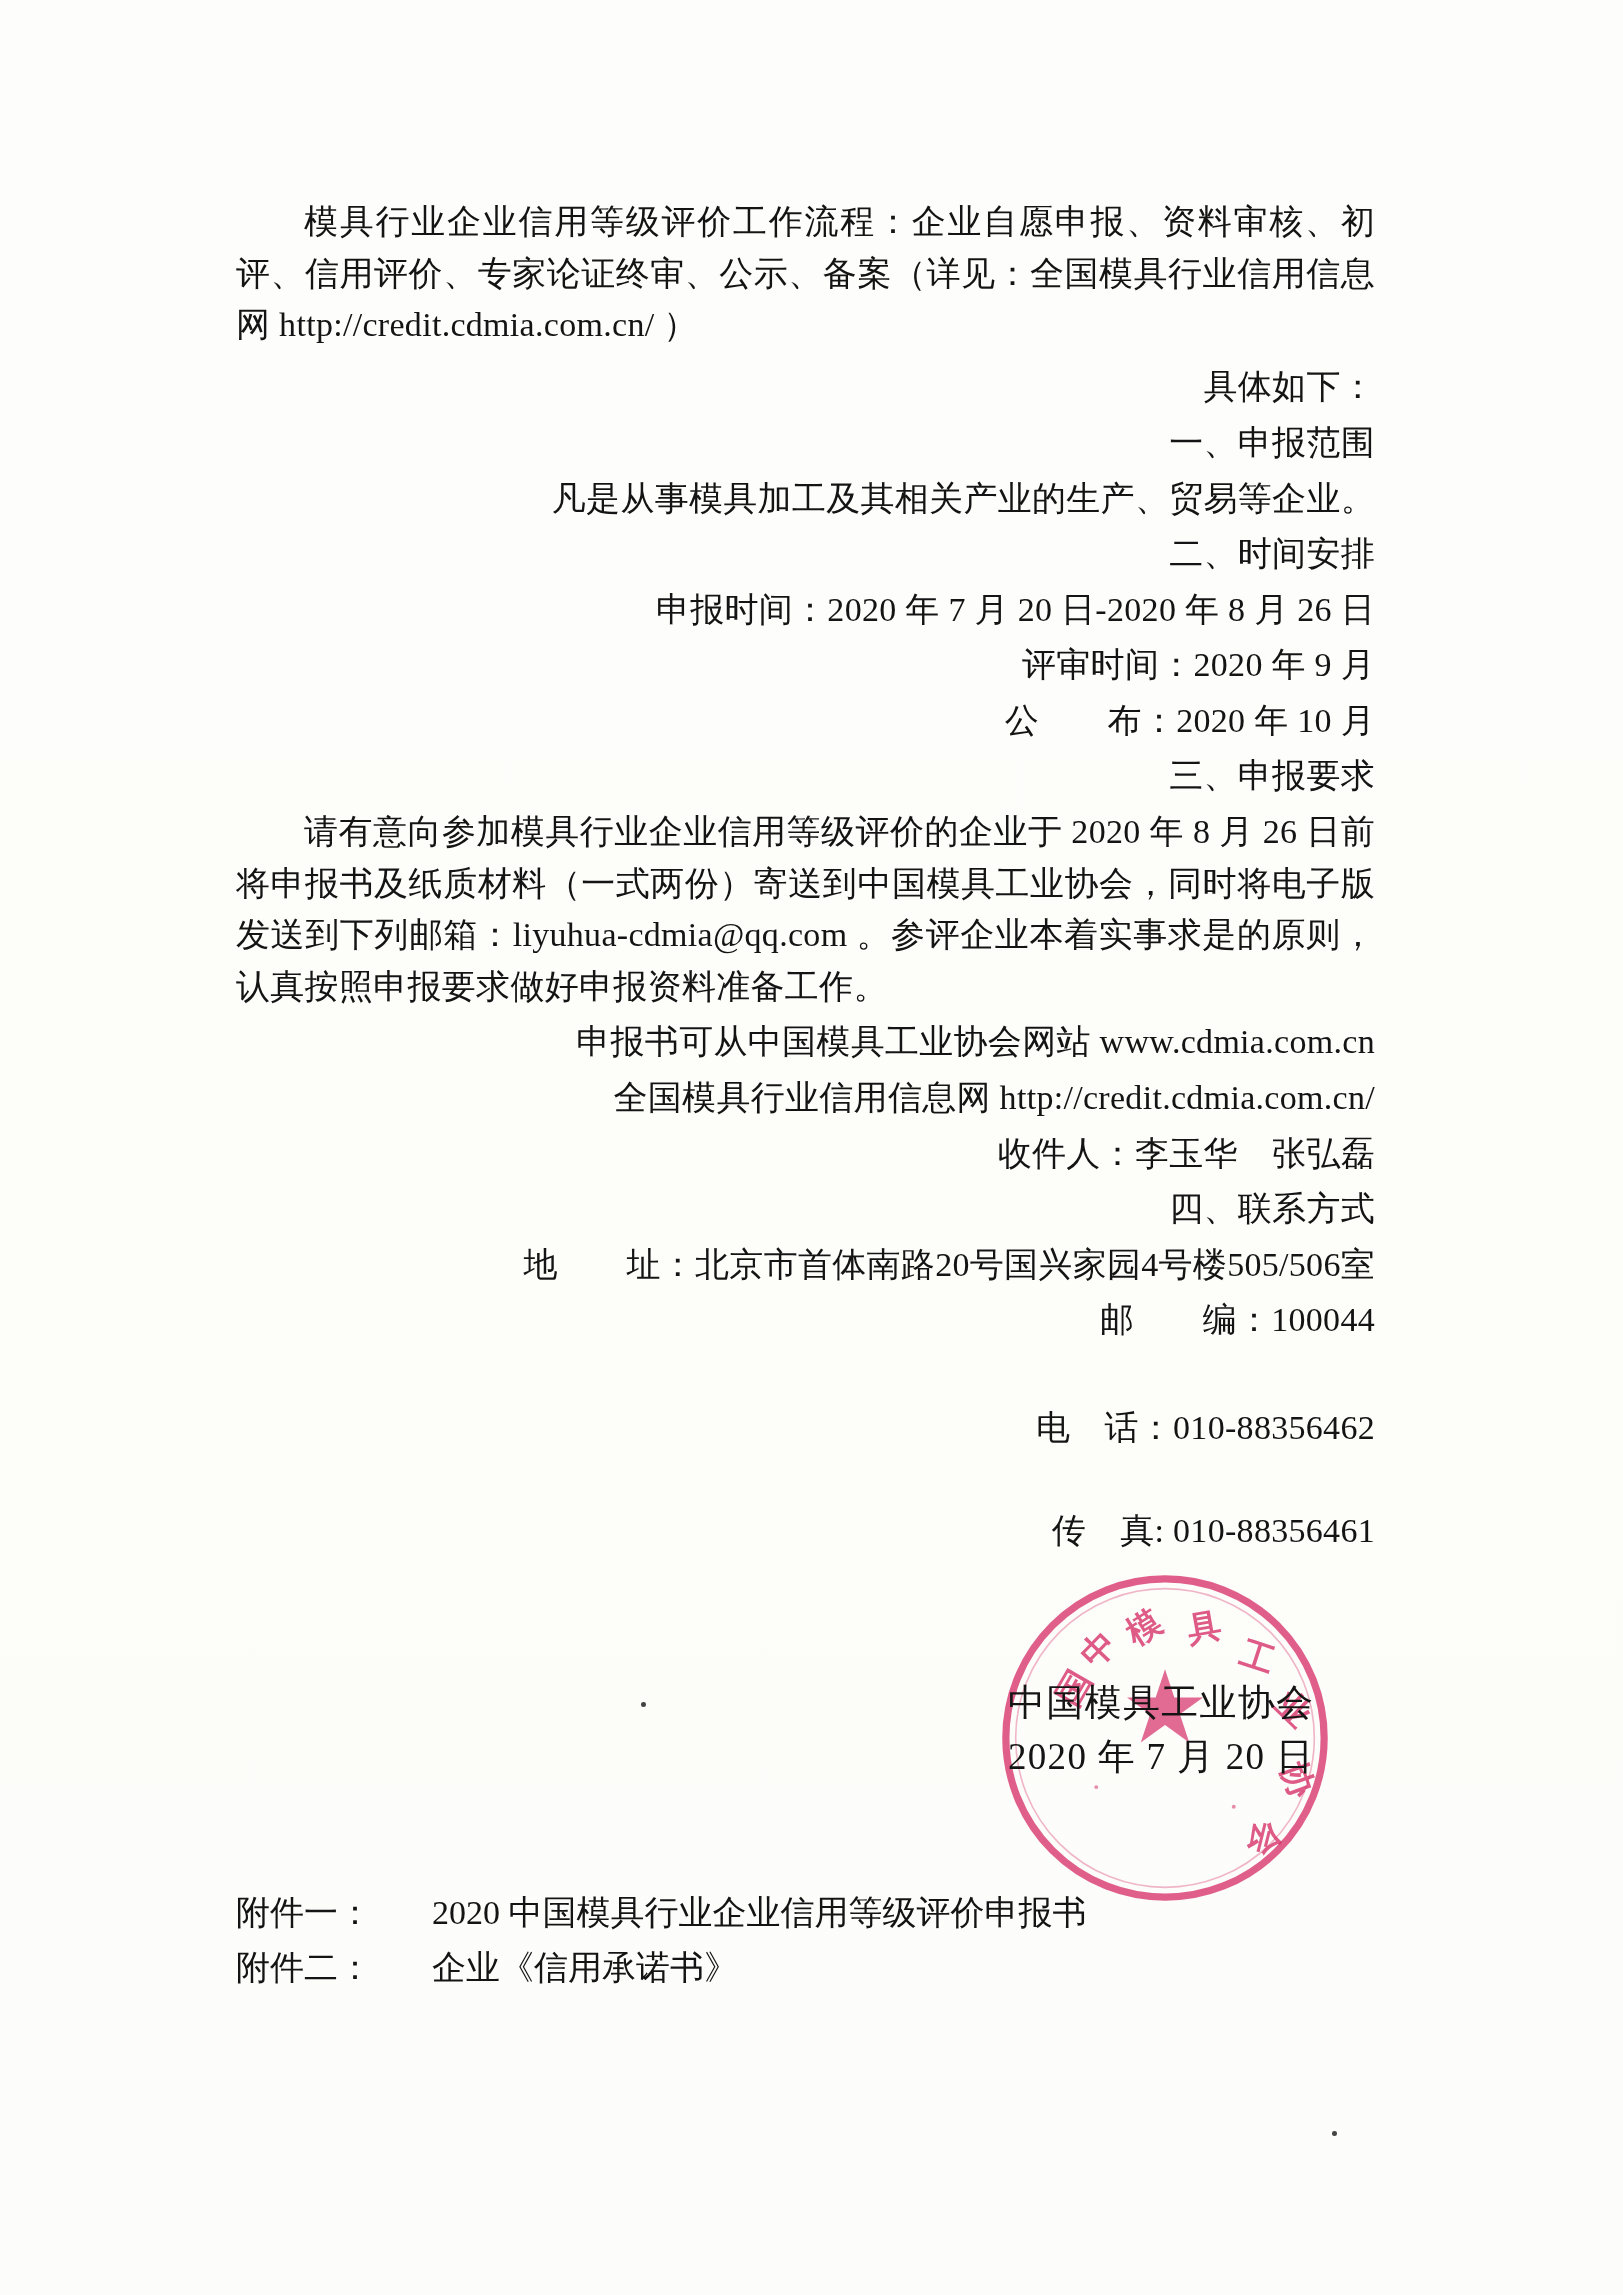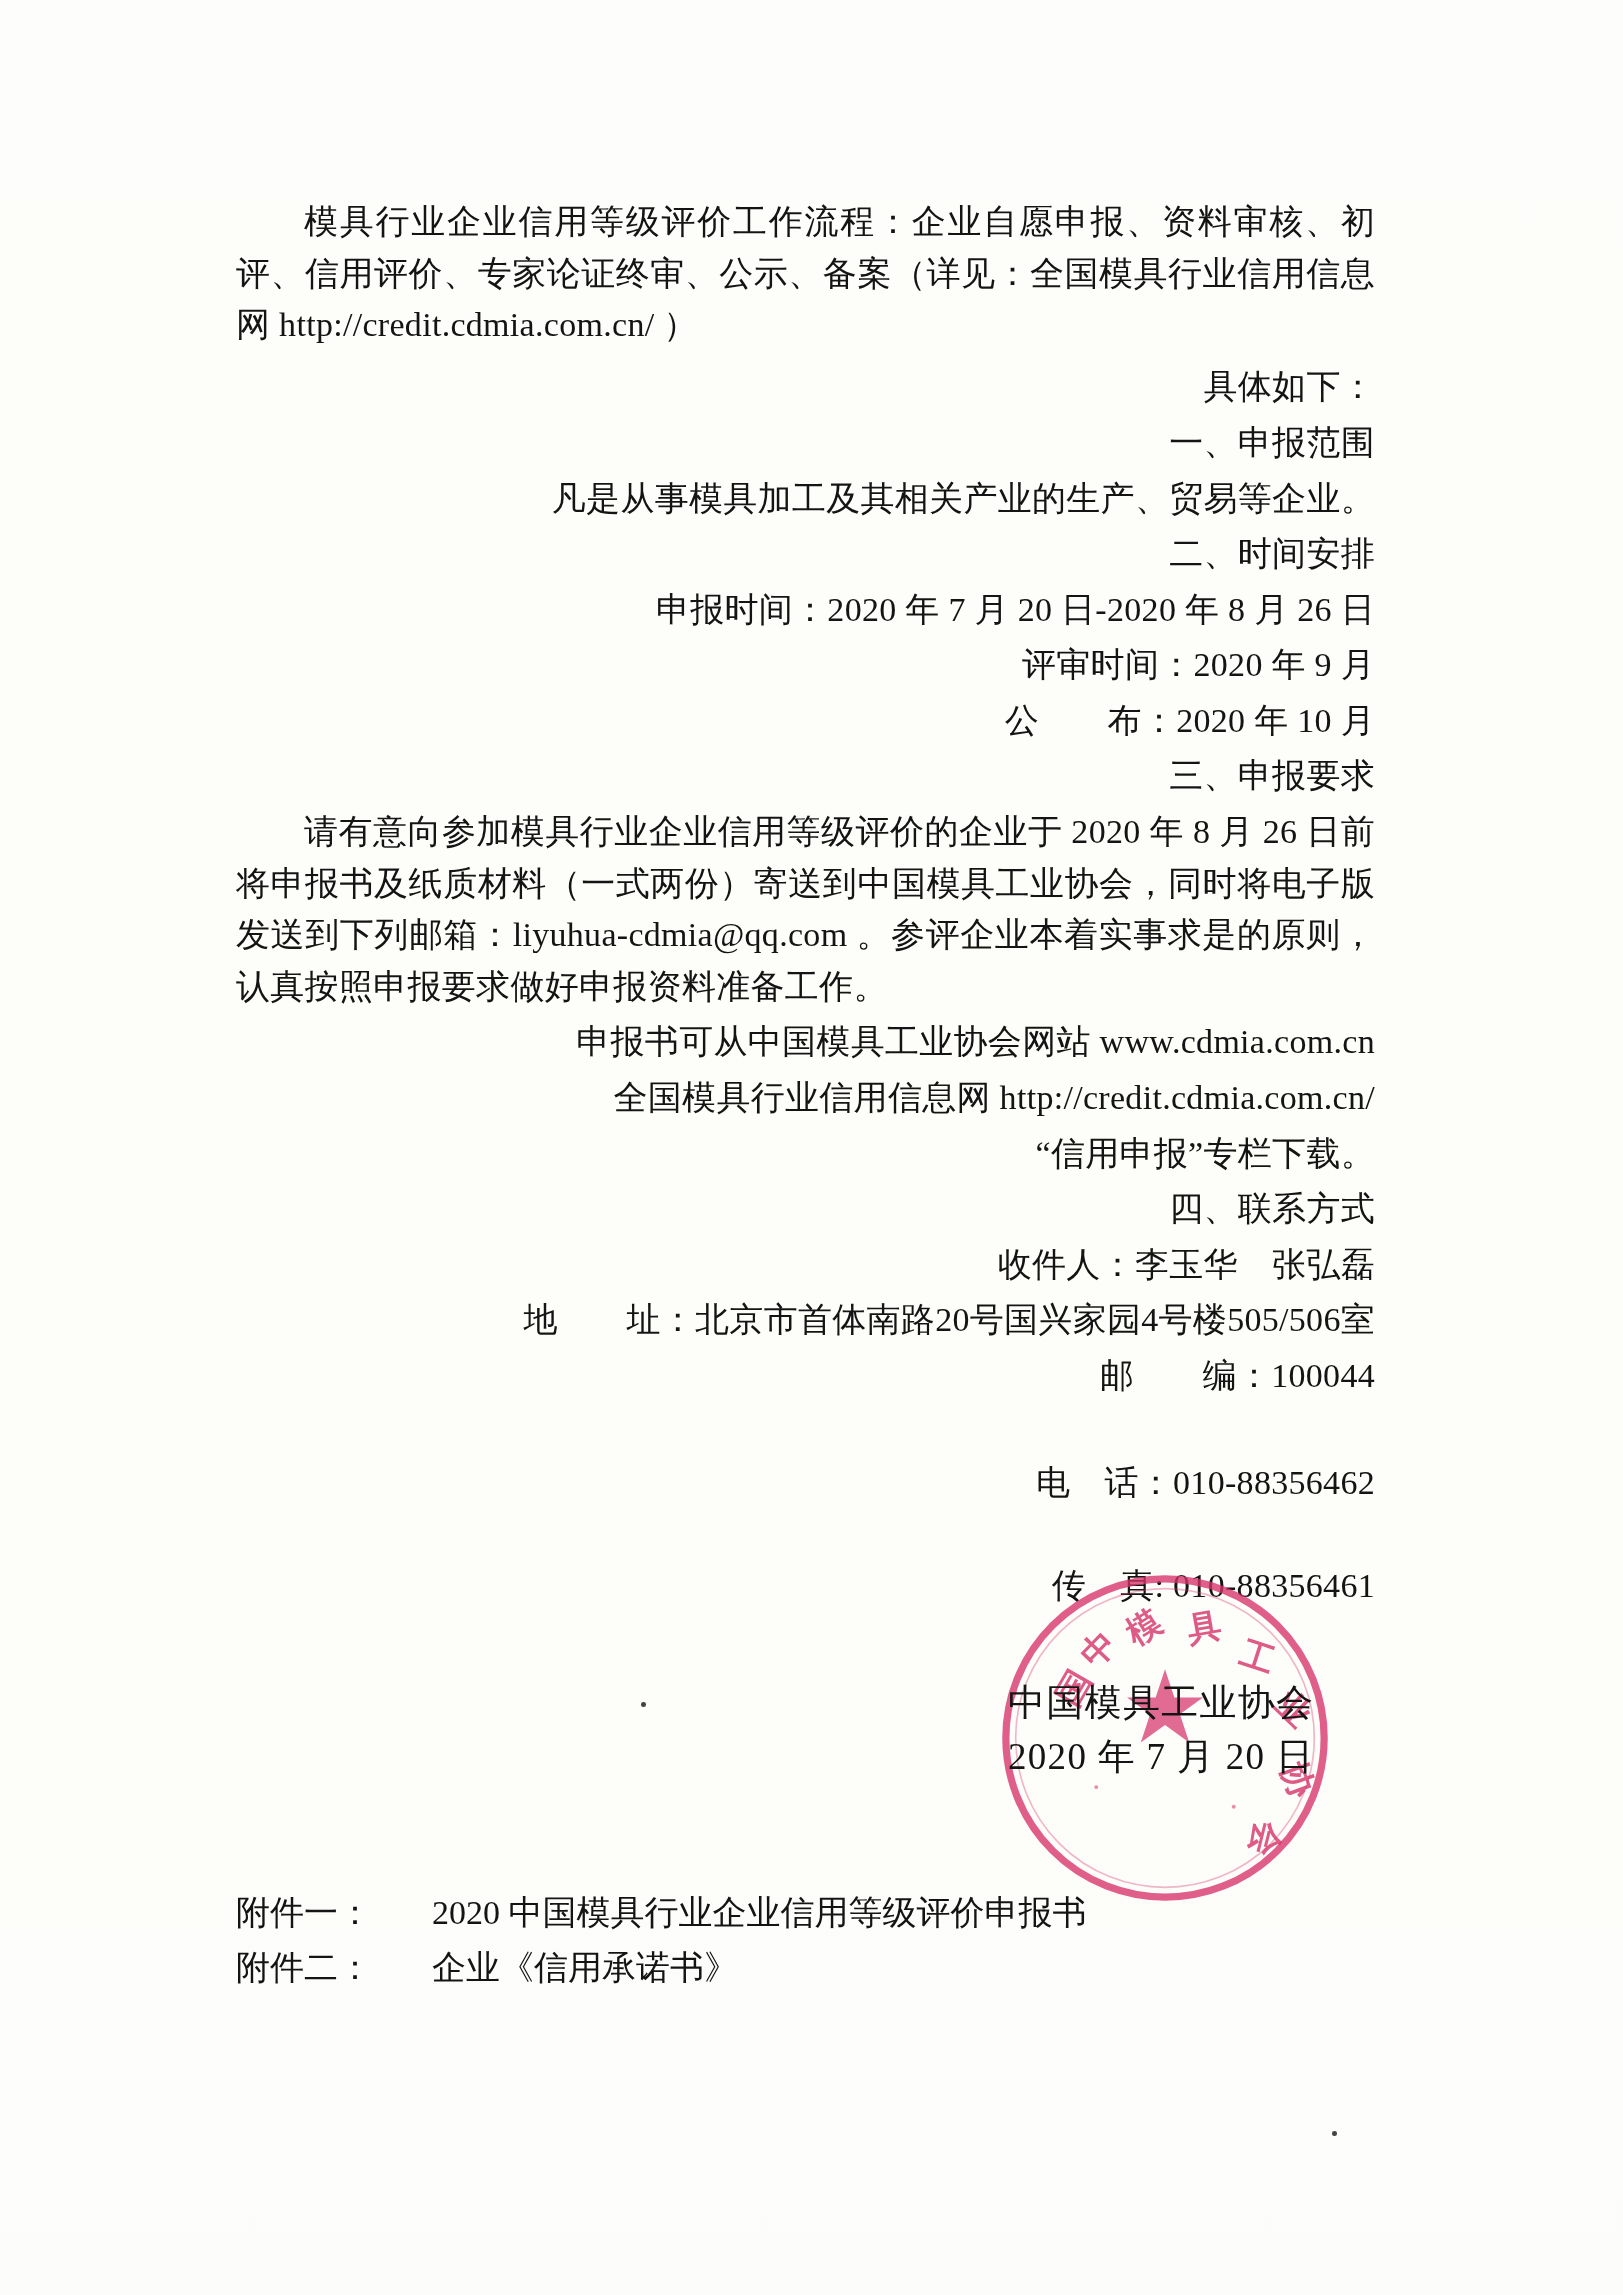--- a/index.html
+++ b/index.html
@@ -129,24 +129,23 @@
 
     <p class="indent block">二、时间安排</p>
     <p class="indent block">申报时间：2020 年 7 月 20 日-2020 年 8 月 26 日</p>
     <p class="indent block">评审时间：2020 年 9 月</p>
     <p class="indent block">公　　布：2020 年 10 月</p>
 
     <p class="indent block">三、申报要求</p>
     <p class="para-justify block">请有意向参加模具行业企业信用等级评价的企业于 2020 年 8 月 26 日前将申报书及纸质材料（一式两份）寄送到中国模具工业协会，同时将电子版发送到下列邮箱：liyuhua-cdmia@qq.com 。参评企业本着实事求是的原则，认真按照申报要求做好申报资料准备工作。</p>
     <p class="indent block">申报书可从中国模具工业协会网站 www.cdmia.com.cn</p>
     <p class="indent block">全国模具行业信用信息网 http://credit.cdmia.com.cn/</p>
-    <p class="indent block">“信用申报”专栏下载。</p>
 
+    <p class="indent block">收件人：李玉华　张弘磊</p>
     <p class="indent block">四、联系方式</p>
-    <p class="indent block">收件人：李玉华　张弘磊</p>
     <p class="indent block">地　　址：北京市首体南路20号国兴家园4号楼505/506室</p>
     <p class="indent block">邮　　编：100044</p>
     <p class="indent block">
       <span>电　话：010-88356462</span>
       <span style="display:inline-block;width:151px;"></span>
       <span>传　真: 010-88356461</span>
     </p>
   </div>
 
   <div class="dot-mark mark-a"></div>

